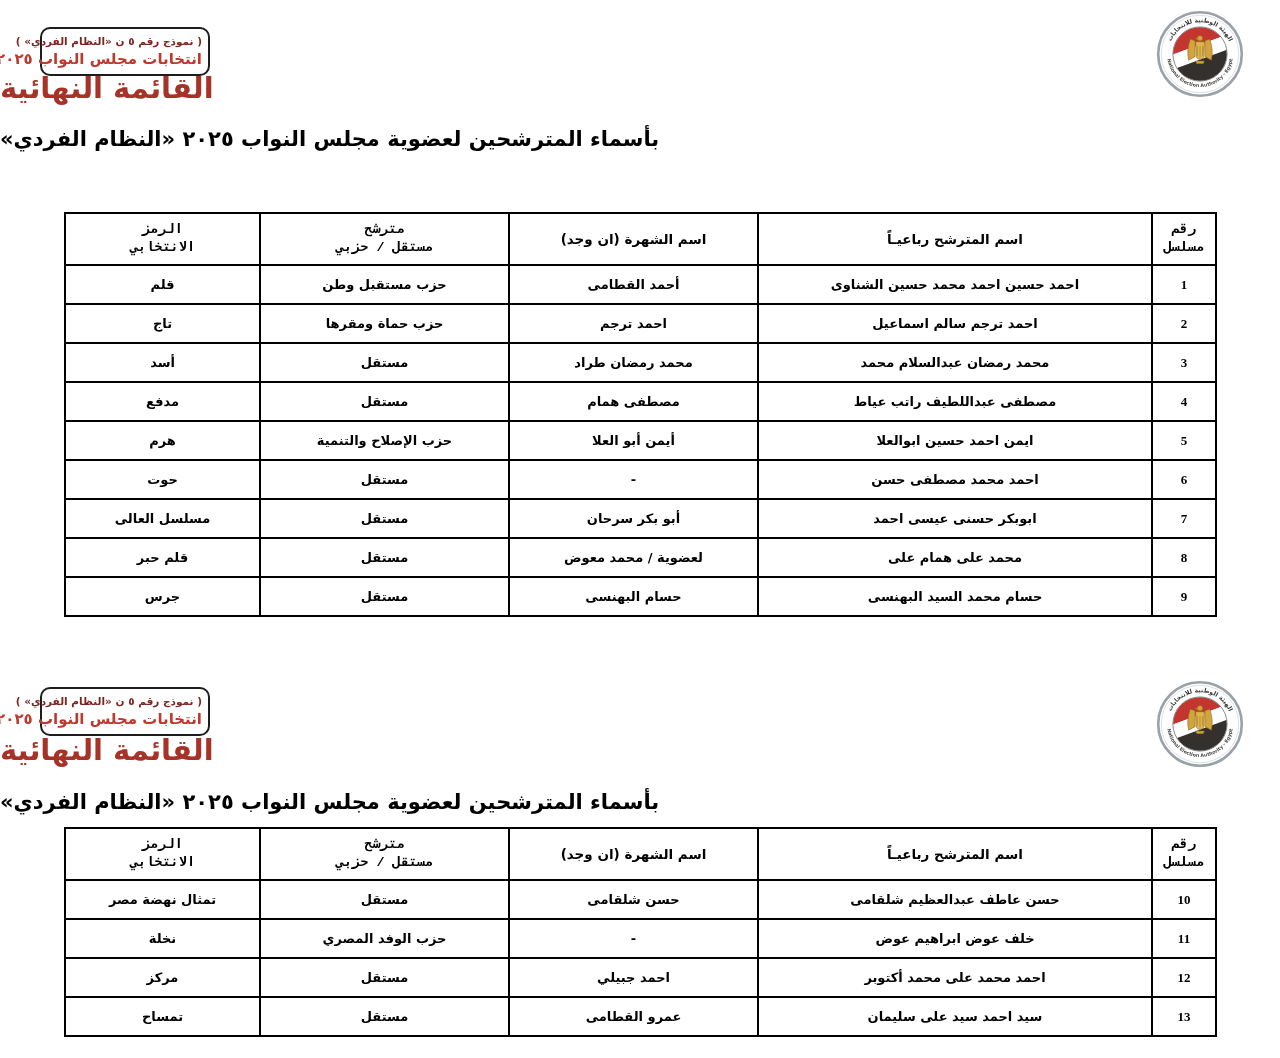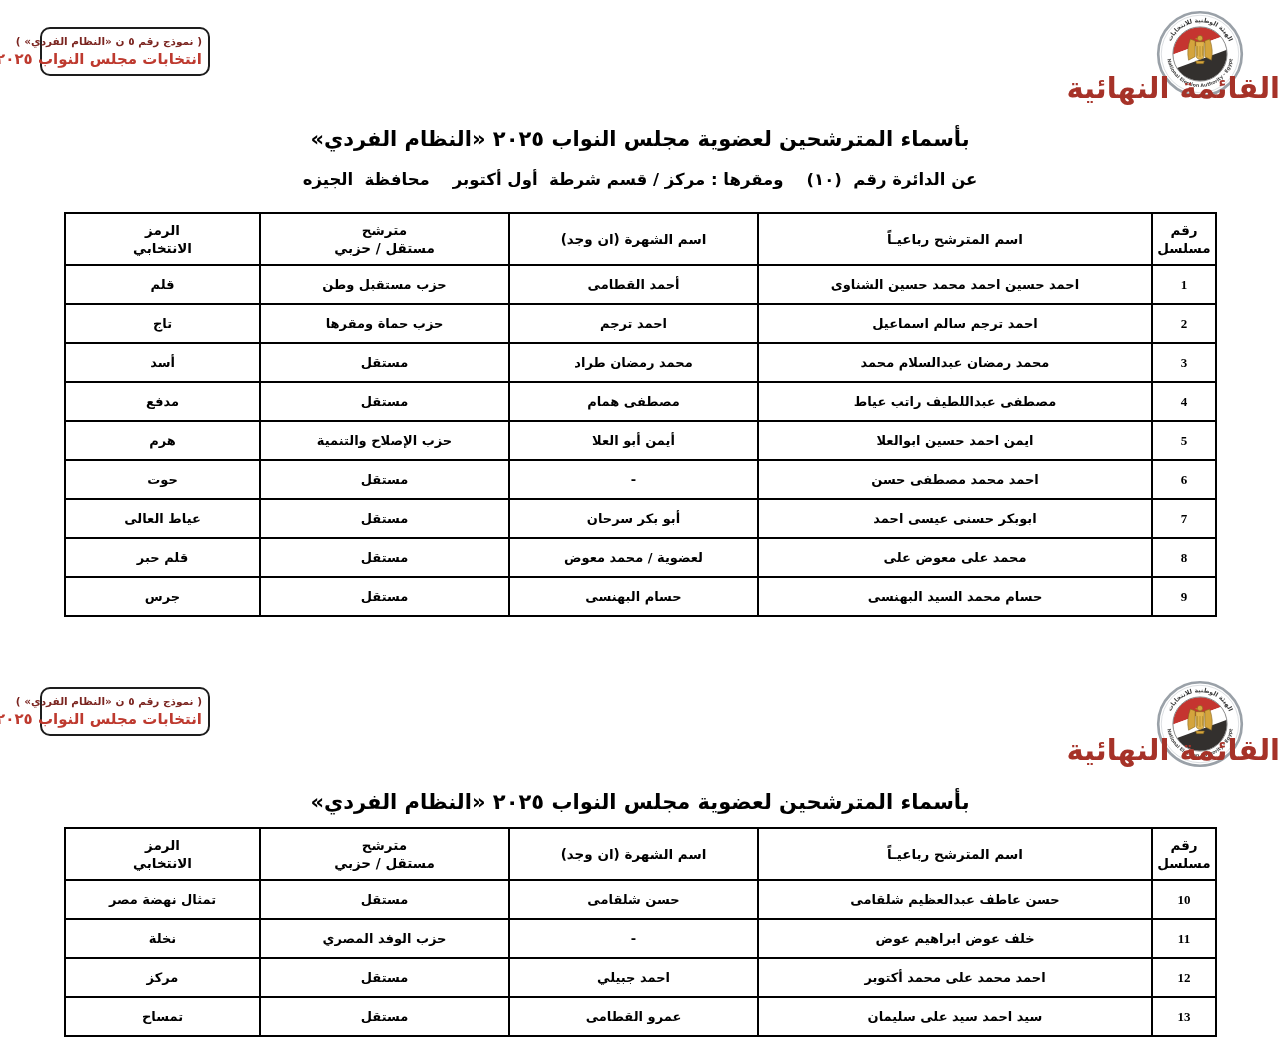--- a/index.html
+++ b/index.html
@@ -14,44 +14,44 @@
     position:absolute; left:40px; width:170px; min-height:46px;
     border:2px solid #1d1d1d; border-radius:10px; background:#fff;
     text-align:right; padding:5px 6px 4px; direction:rtl;
   }
   .stamp-l1 { font-size:10.5px; font-weight:bold; color:#7b2520; line-height:1.45; white-space:nowrap; }
   .stamp-l2 { font-size:15px; font-weight:bold; color:#be3a2f; line-height:1.4; white-space:nowrap; }
   
   .seal { position:absolute; right:36px; }
   
   .title {
-    position:absolute; left:0; width:100%; text-align:right;
+    position:absolute; left:0; width:100%; text-align:left;
     font-size:29px; font-weight:bold; color:#a63228; direction:rtl;
   }
   .subtitle {
-    position:absolute; left:0; width:100%; text-align:center;
+    position:absolute; left:0; width:100%; text-align:left;
     font-size:21px; font-weight:bold; color:#000; direction:rtl;
   }
   .district {
     position:absolute; left:0; width:100%; text-align:center;
     font-size:16.5px; font-weight:bold; color:#000; direction:rtl; white-space:pre-wrap;
   }
   
   table.candidates {
     position:absolute; left:64px; width:1151px;
     border-collapse:collapse; table-layout:fixed; direction:rtl;
     background:#fff;
   }
   table.candidates th, table.candidates td {
     border:2px solid #000; text-align:center; vertical-align:middle;
     font-weight:bold; overflow:hidden;
   }
   table.candidates thead th { height:52px; font-size:13.5px; line-height:1.35; }
   table.candidates tbody td { height:39px; font-size:13px; }
-  .pre { white-space:pre-line; }
+  .pre { white-space:pre-line;font-family:Liberation Mono, monospace; }
   td.serial { font-family:"Liberation Serif","DejaVu Serif",serif; font-size:15px; }
   col.c-serial { width:64px; }
   col.c-name   { width:394px; }
   col.c-fame   { width:249px; }
   col.c-party  { width:249px; }
   col.c-symbol { width:195px; }
 </style>
 </head>
 <body>
 
@@ -96,21 +96,20 @@
   <div class="stamp" style="top:27px">
     <div class="stamp-l1">( نموذج رقم ٥ ن «النظام الفردي» )</div>
     <div class="stamp-l2">انتخابات مجلس النواب ٢٠٢٥</div>
   </div>
   <svg class="seal" style="top:10px" width="88" height="88" viewBox="0 0 100 100">
     <use href="#seal-art"></use>
   </svg>
 
   <div class="title" style="top:71px">القائمة النهائية</div>
   <div class="subtitle" style="top:127px">بأسماء المترشحين لعضوية مجلس النواب ٢٠٢٥ «النظام الفردي»</div>
-  <div class="district" style="top:170px">عن الدائرة رقم  (١٠)    ومقرها : مركز / قسم شرطة  أول أكتوبر    محافظة  الجيزه</div>
 
   <table class="candidates" style="top:212px">
     <colgroup>
       <col class="c-serial">
         <col class="c-name">
         <col class="c-fame">
         <col class="c-party">
         <col class="c-symbol">
     </colgroup>
     <thead>
@@ -173,26 +172,26 @@
           <td>-</td>
           <td>مستقل</td>
           <td>حوت</td>
         </tr>
 
         <tr>
           <td class="serial">7</td>
           <td>ابوبكر حسنى عيسى احمد</td>
           <td>أبو بكر سرحان</td>
           <td>مستقل</td>
-          <td>عياط العالى</td>
+          <td>مسلسل العالى</td>
         </tr>
 
         <tr>
           <td class="serial">8</td>
-          <td>محمد على معوض على</td>
+          <td>محمد على همام على</td>
           <td>لعضوية / محمد معوض</td>
           <td>مستقل</td>
           <td>قلم حبر</td>
         </tr>
 
         <tr>
           <td class="serial">9</td>
           <td>حسام محمد السيد البهنسى</td>
           <td>حسام البهنسى</td>
           <td>مستقل</td>

